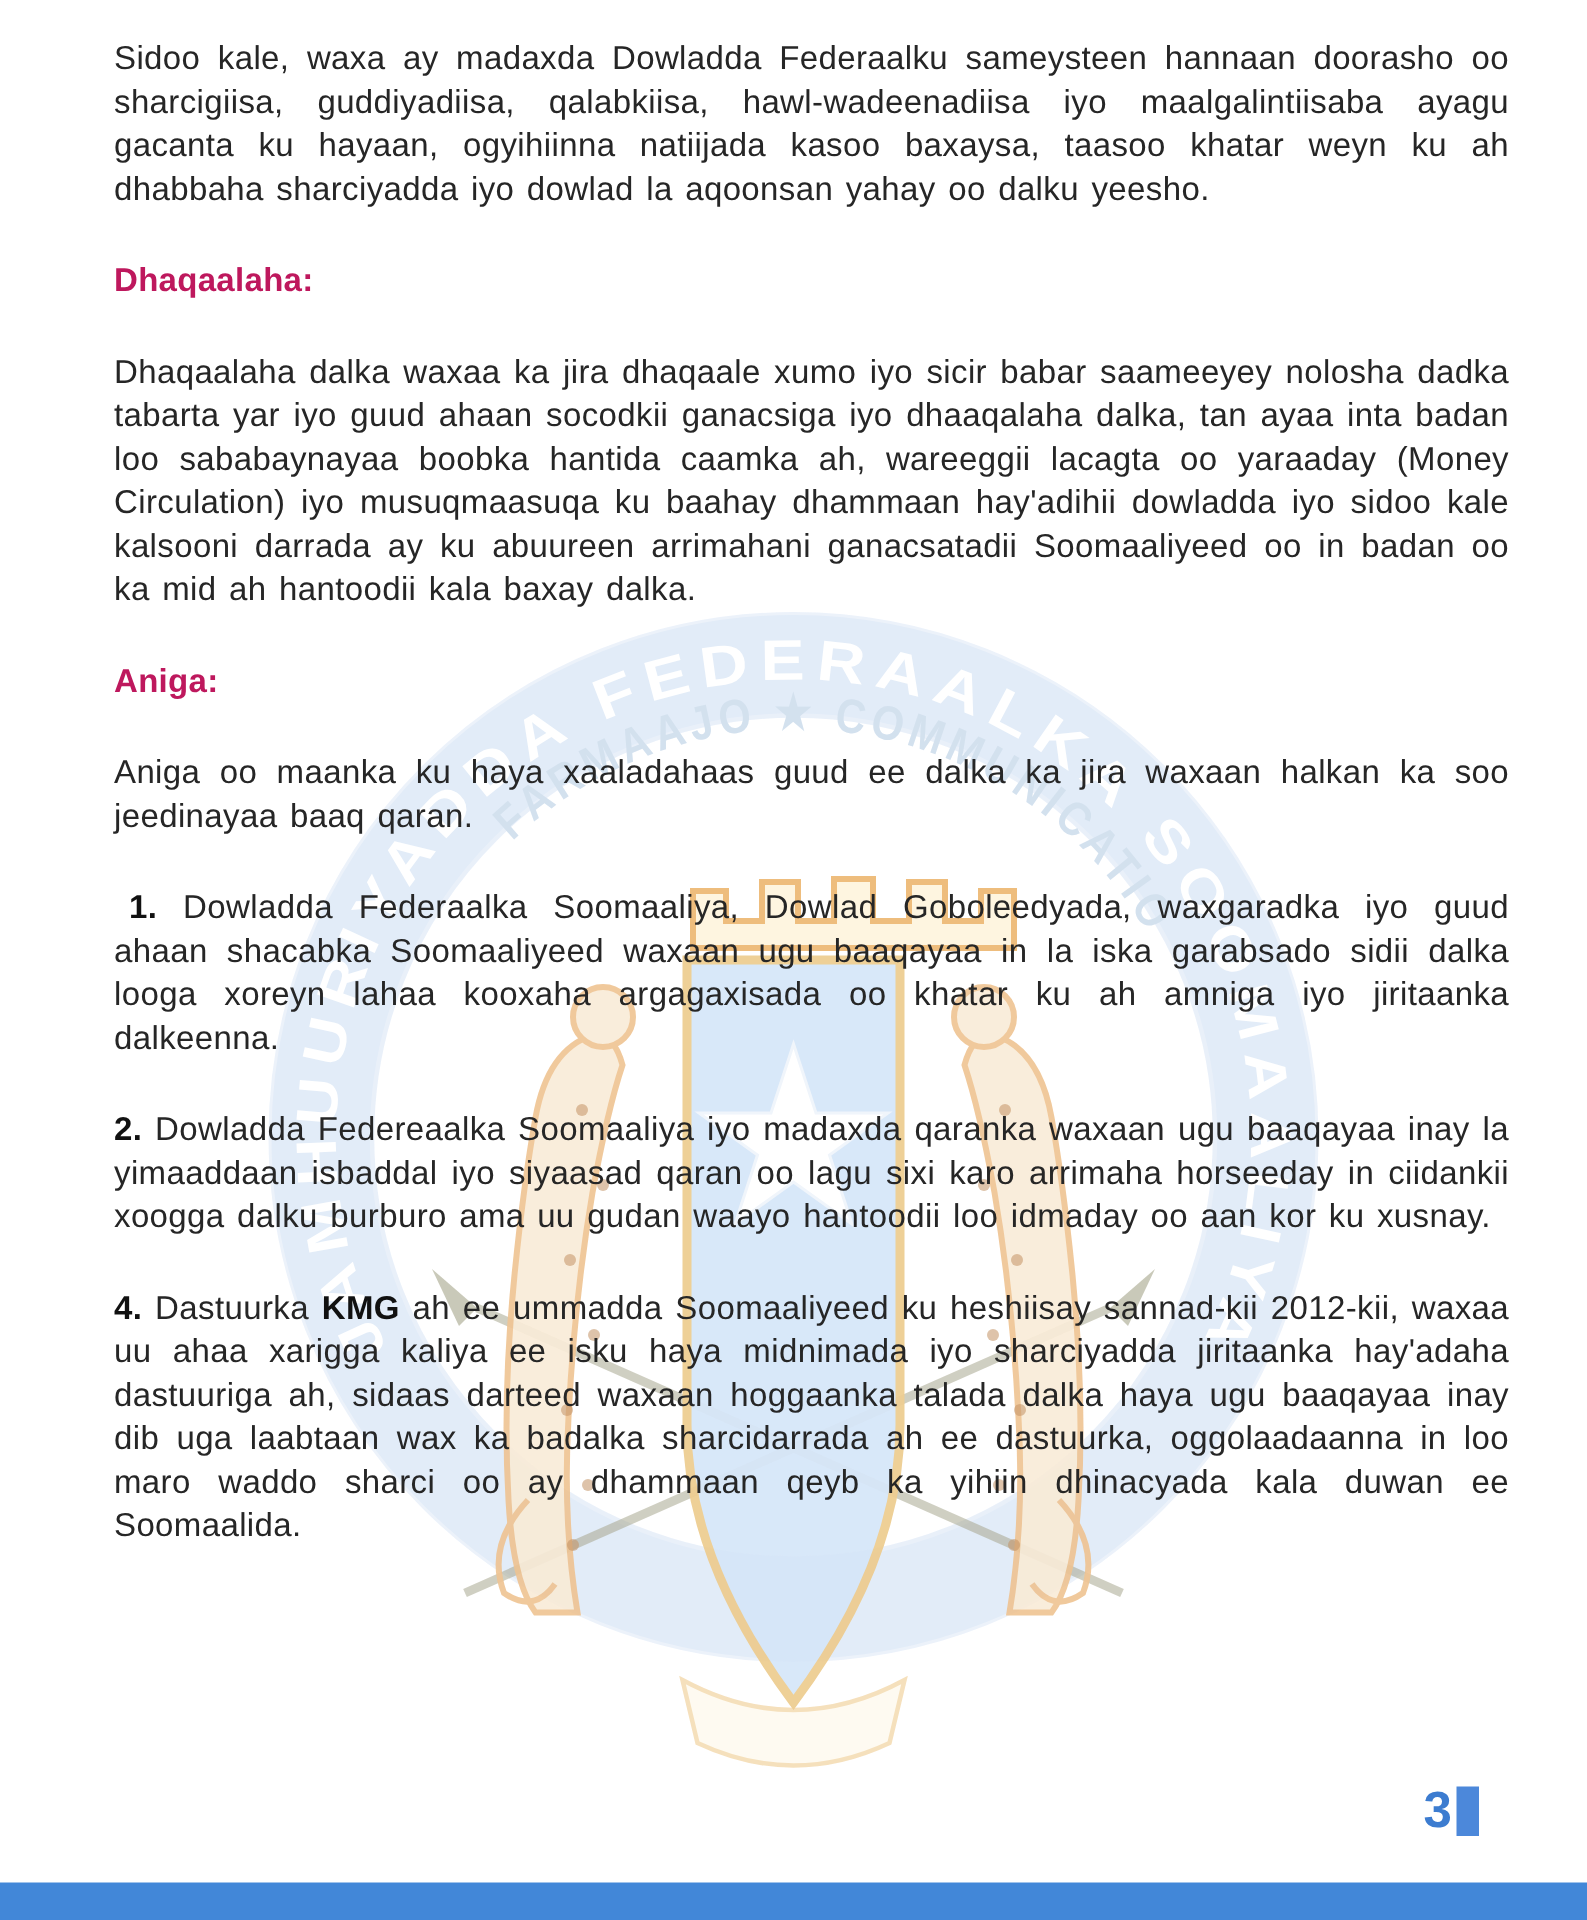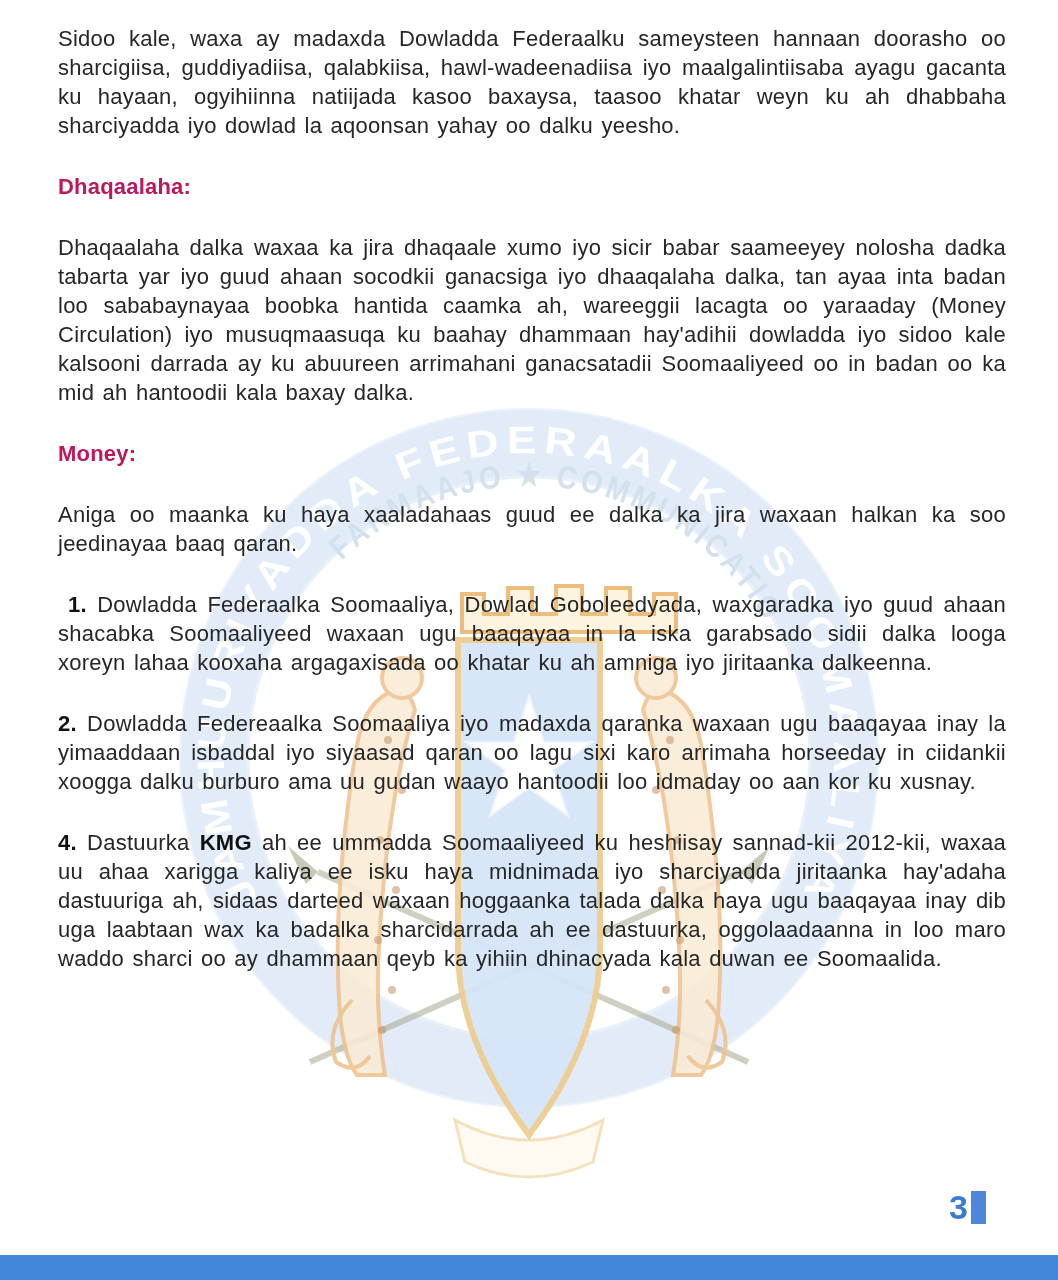--- a/index.html
+++ b/index.html
@@ -10,21 +10,21 @@
     background:#ffffff;
     overflow:hidden;
     font-family:"Liberation Sans", sans-serif;
   }
   .watermark{
     position:absolute;left:0;top:0;width:1058px;height:1280px;
     pointer-events:none;
   }
   .content{
     position:absolute;left:0;top:0;width:1058px;
-    padding:24px 52px 0 58px;
+    padding:24px 52px 0 76px;
     box-sizing:border-box;
     color:#262626;
     font-size:22px;
     line-height:29px;
     letter-spacing:.25px;
     word-spacing:2px;
   }
   .content p{margin:0 0 32px 0;text-align:justify;}
   .content p.last{margin-bottom:0;}
   .heading{
@@ -124,21 +124,21 @@
   </svg>
 
   <div class="content">
 
     <p>Sidoo kale, waxa ay madaxda Dowladda Federaalku sameysteen hannaan doorasho oo sharcigiisa, guddiyadiisa, qalabkiisa, hawl-wadeenadiisa iyo maalgalintiisaba ayagu gacanta ku hayaan, ogyihiinna natiijada kasoo baxaysa, taasoo khatar weyn ku ah dhabbaha sharciyadda iyo dowlad la aqoonsan yahay oo dalku yeesho.</p>
 
     <p class="heading">Dhaqaalaha:</p>
 
     <p>Dhaqaalaha dalka waxaa ka jira dhaqaale xumo iyo sicir babar saameeyey nolosha dadka tabarta yar iyo guud ahaan socodkii ganacsiga iyo dhaaqalaha dalka, tan ayaa inta badan loo sababaynayaa boobka hantida caamka ah, wareeggii lacagta oo yaraaday (Money Circulation) iyo musuqmaasuqa ku baahay dhammaan hay'adihii dowladda iyo sidoo kale kalsooni darrada ay ku abuureen arrimahani ganacsatadii Soomaaliyeed oo in badan oo ka mid ah hantoodii kala baxay dalka.</p>
 
-    <p class="heading">Money:</p>
+    <p class="heading">Aniga:</p>
 
     <p>Aniga oo maanka ku haya xaaladahaas guud ee dalka ka jira waxaan halkan ka soo jeedinayaa baaq qaran.</p>
 
     <p class="item item-first"><strong class="num">1.</strong> <span>Dowladda Federaalka Soomaaliya, Dowlad Goboleedyada, waxgaradka iyo guud ahaan shacabka Soomaaliyeed waxaan ugu baaqayaa in la iska garabsado sidii dalka looga xoreyn lahaa kooxaha argagaxisada oo khatar ku ah amniga iyo jiritaanka dalkeenna.</span></p>
 
     <p class="item"><strong class="num">2.</strong> <span>Dowladda Federeaalka Soomaaliya iyo madaxda qaranka waxaan ugu baaqayaa inay la yimaaddaan isbaddal iyo siyaasad qaran oo lagu sixi karo arrimaha horseeday in ciidankii xoogga dalku burburo ama uu gudan waayo hantoodii loo idmaday oo aan kor ku xusnay.</span></p>
 
 
     <p class="item last"><strong class="num">4.</strong> <span>Dastuurka </span><strong class="bold-word">KMG</strong><span> ah ee ummadda Soomaaliyeed ku heshiisay sannad-kii 2012-kii, waxaa uu ahaa xarigga kaliya ee isku haya midnimada iyo sharciyadda jiritaanka hay'adaha dastuuriga ah, sidaas darteed waxaan hoggaanka talada dalka haya ugu baaqayaa inay dib uga laabtaan wax ka badalka sharcidarrada ah ee dastuurka, oggolaadaanna in loo maro waddo sharci oo ay dhammaan qeyb ka yihiin dhinacyada kala duwan ee Soomaalida.</span></p>
 

